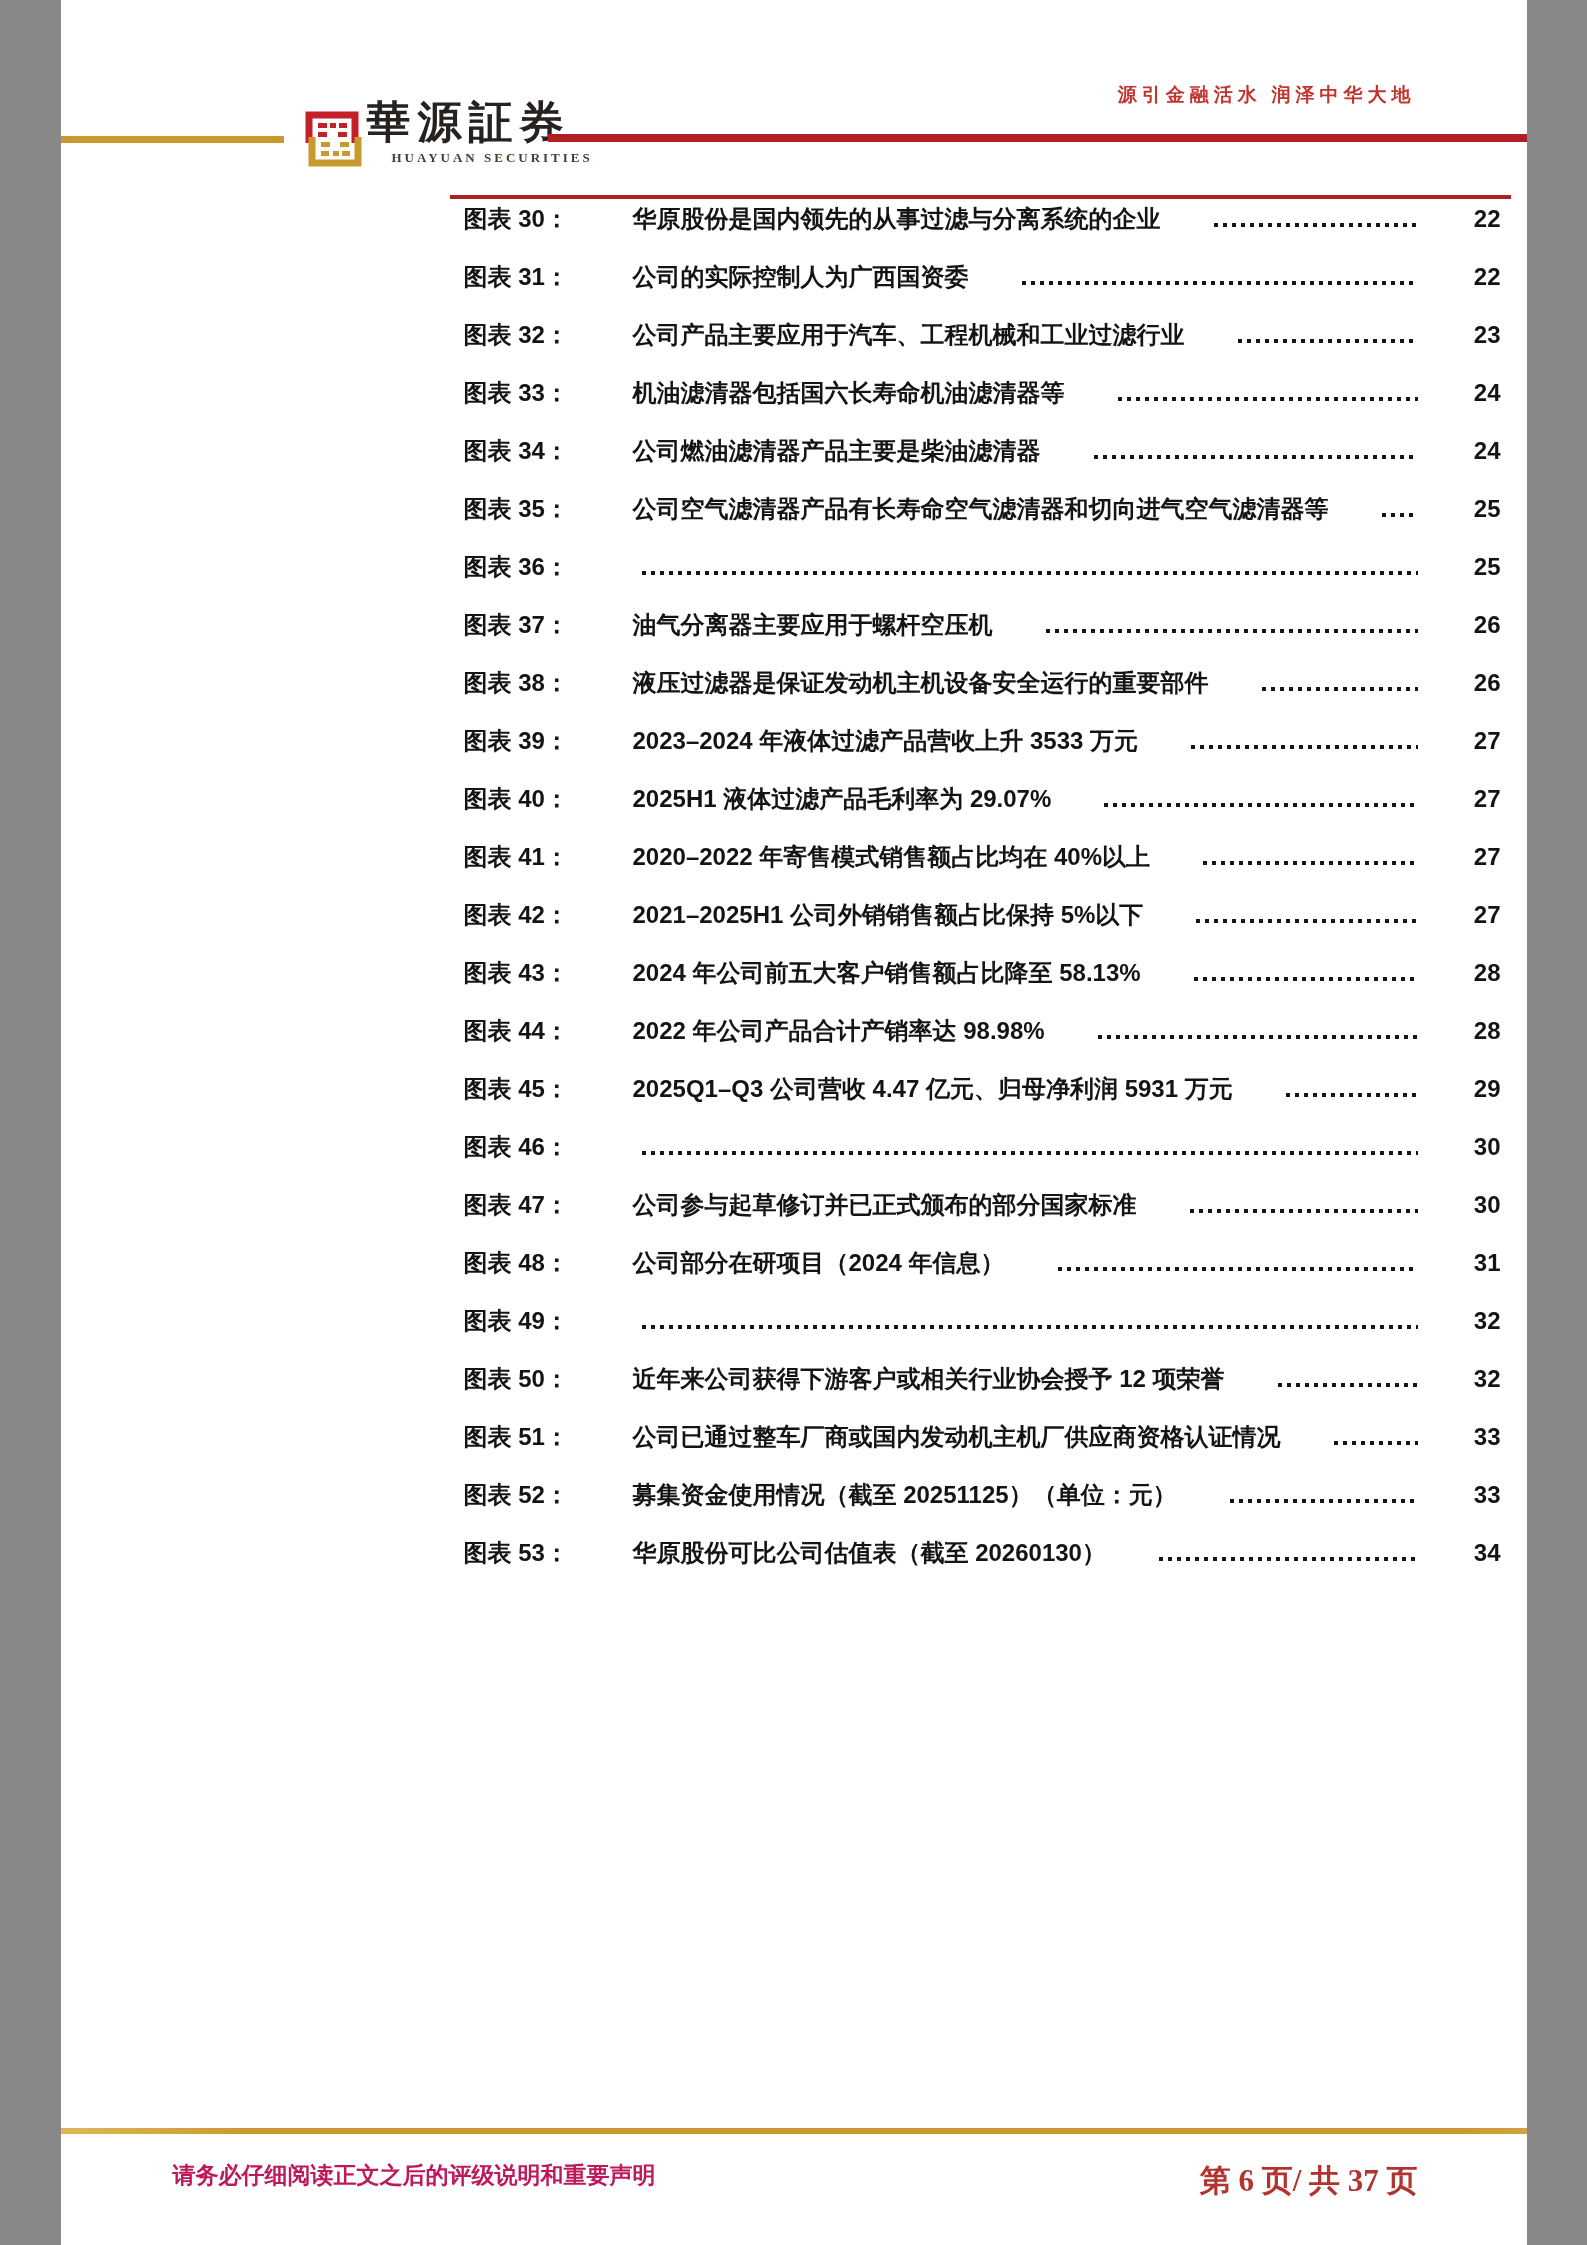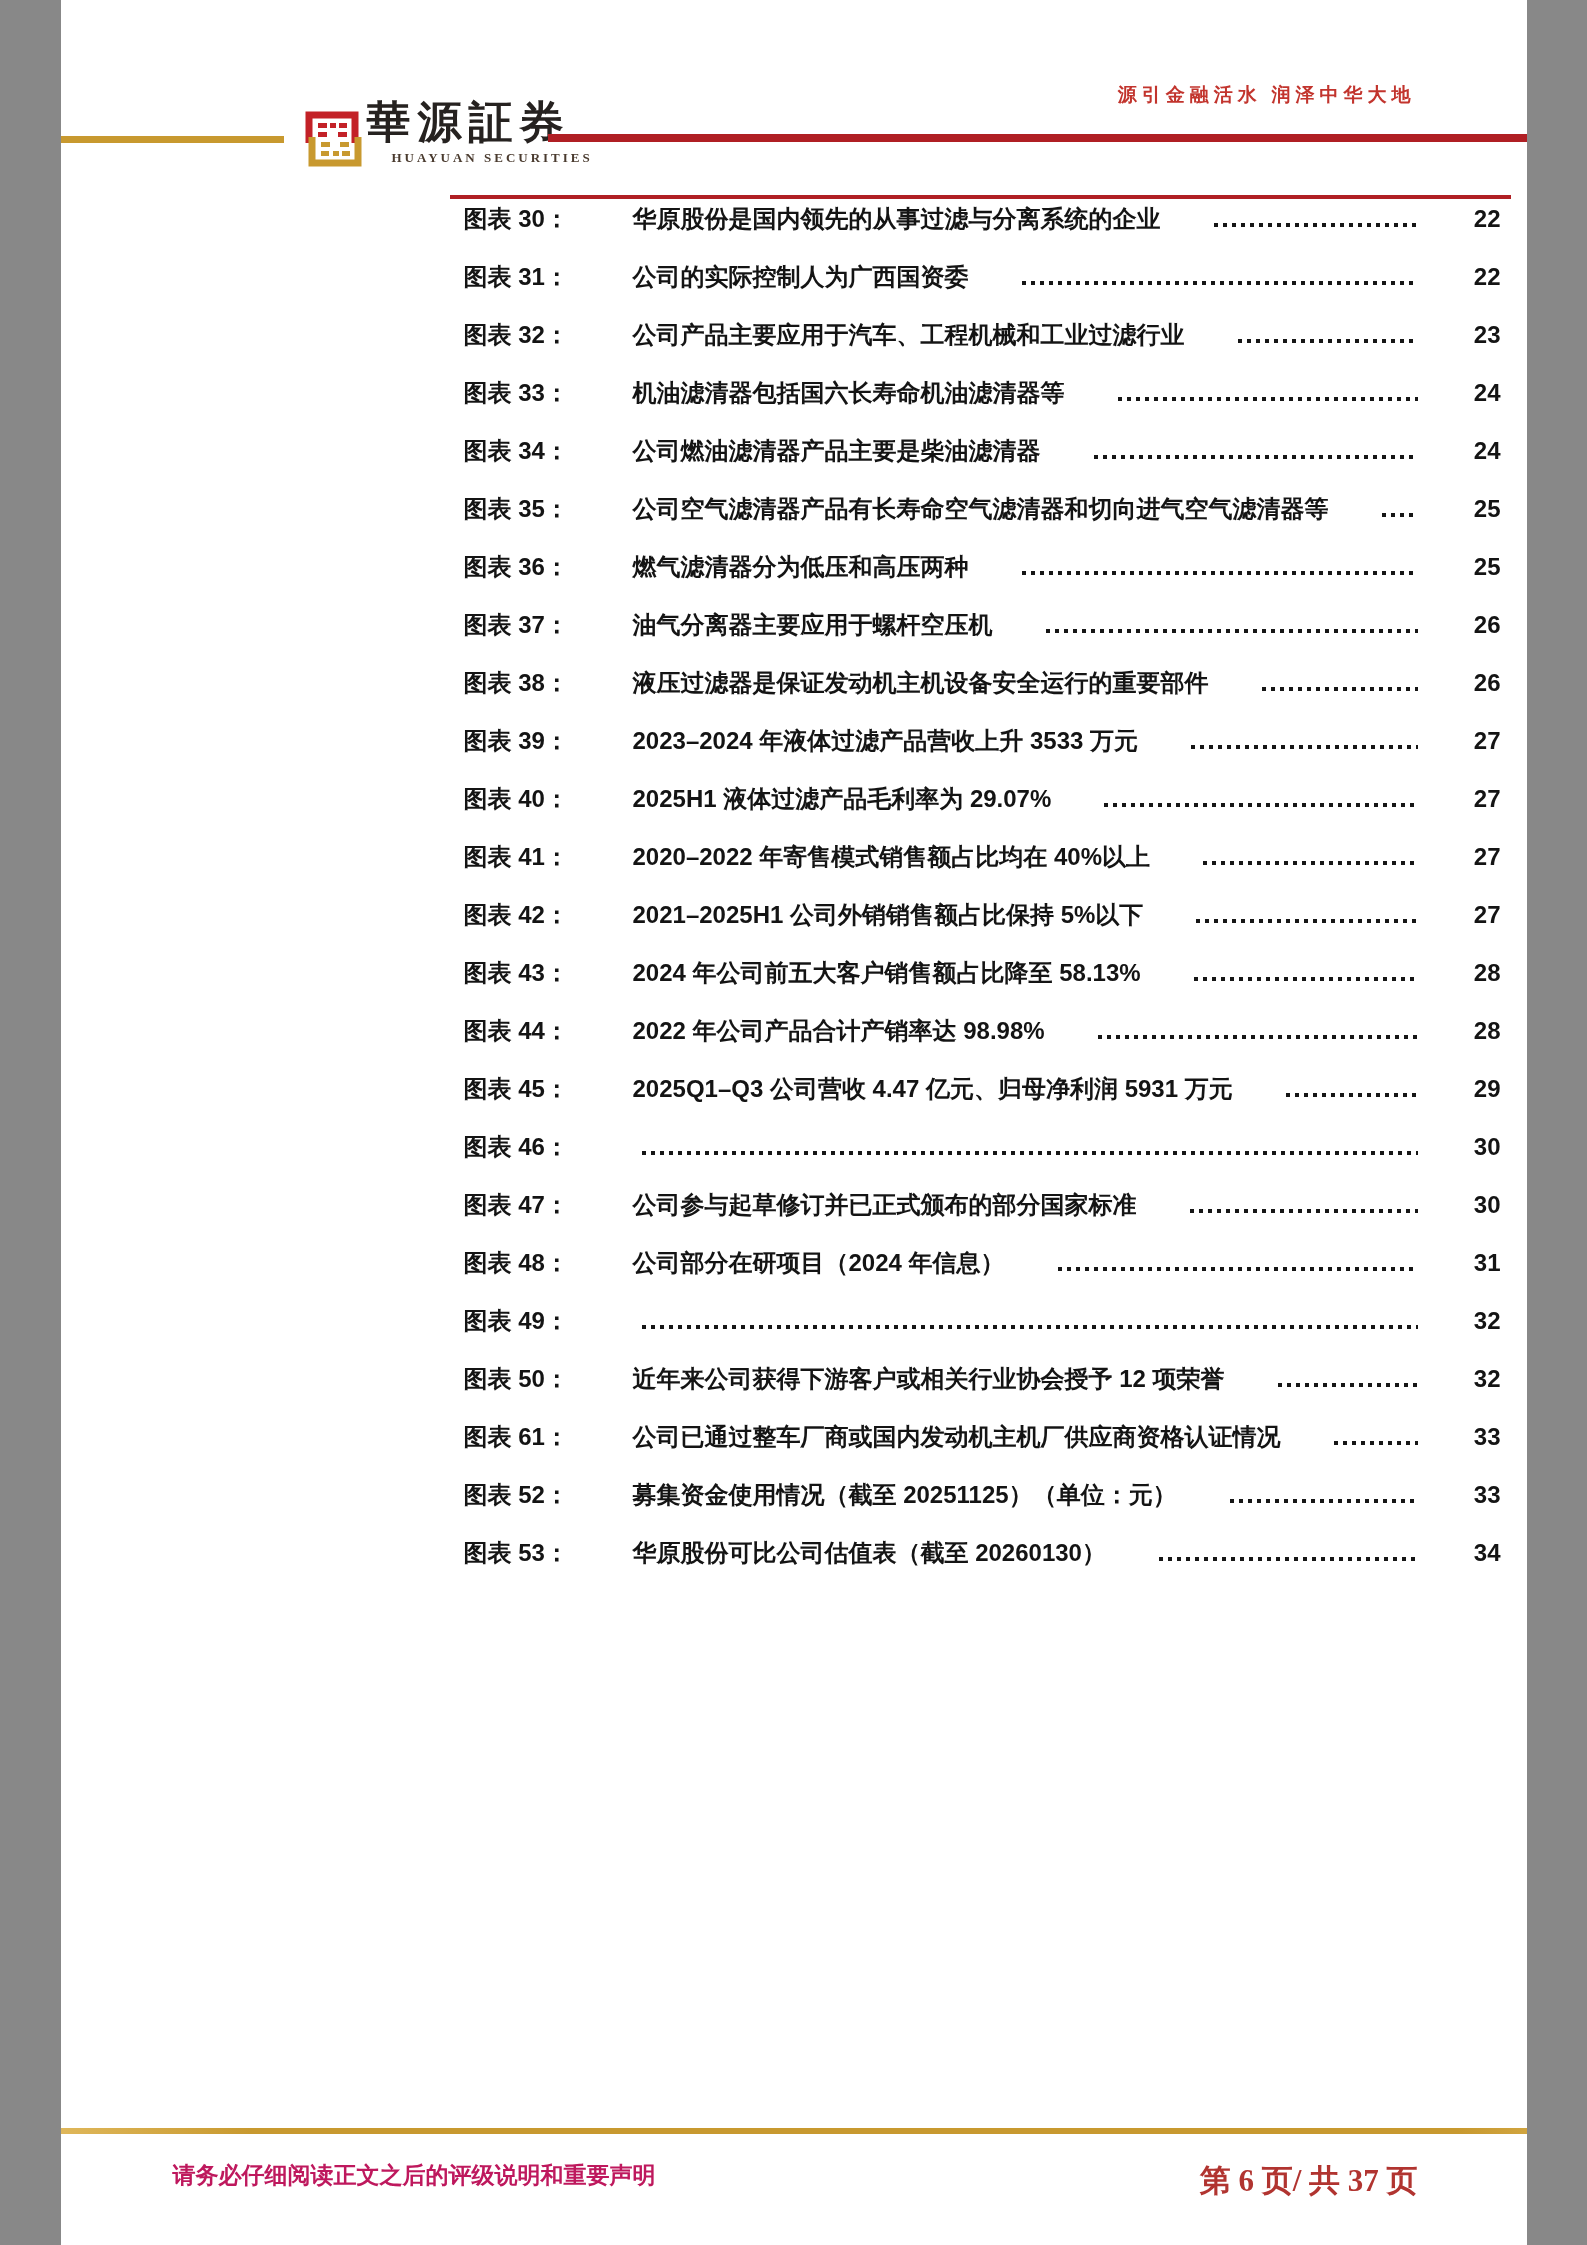--- a/index.html
+++ b/index.html
@@ -146,21 +146,20 @@
 
     <div class="toc-row">
       <span class="toc-label">图表 35：</span>
       <span class="toc-title">公司空气滤清器产品有长寿命空气滤清器和切向进气空气滤清器等</span>
       <span class="toc-dots"></span>
       <span class="toc-page">25</span>
     </div>
 
     <div class="toc-row">
       <span class="toc-label">图表 36：</span>
-      <span class="toc-title">燃气滤清器分为低压和高压两种</span>
       <span class="toc-dots"></span>
       <span class="toc-page">25</span>
     </div>
 
     <div class="toc-row">
       <span class="toc-label">图表 37：</span>
       <span class="toc-title">油气分离器主要应用于螺杆空压机</span>
       <span class="toc-dots"></span>
       <span class="toc-page">26</span>
     </div>
@@ -248,21 +247,21 @@
     </div>
 
     <div class="toc-row">
       <span class="toc-label">图表 50：</span>
       <span class="toc-title">近年来公司获得下游客户或相关行业协会授予 12 项荣誉</span>
       <span class="toc-dots"></span>
       <span class="toc-page">32</span>
     </div>
 
     <div class="toc-row">
-      <span class="toc-label">图表 61：</span>
+      <span class="toc-label">图表 51：</span>
       <span class="toc-title">公司已通过整车厂商或国内发动机主机厂供应商资格认证情况</span>
       <span class="toc-dots"></span>
       <span class="toc-page">33</span>
     </div>
 
     <div class="toc-row">
       <span class="toc-label">图表 52：</span>
       <span class="toc-title">募集资金使用情况（截至 20251125）（单位：元）</span>
       <span class="toc-dots"></span>
       <span class="toc-page">33</span>

